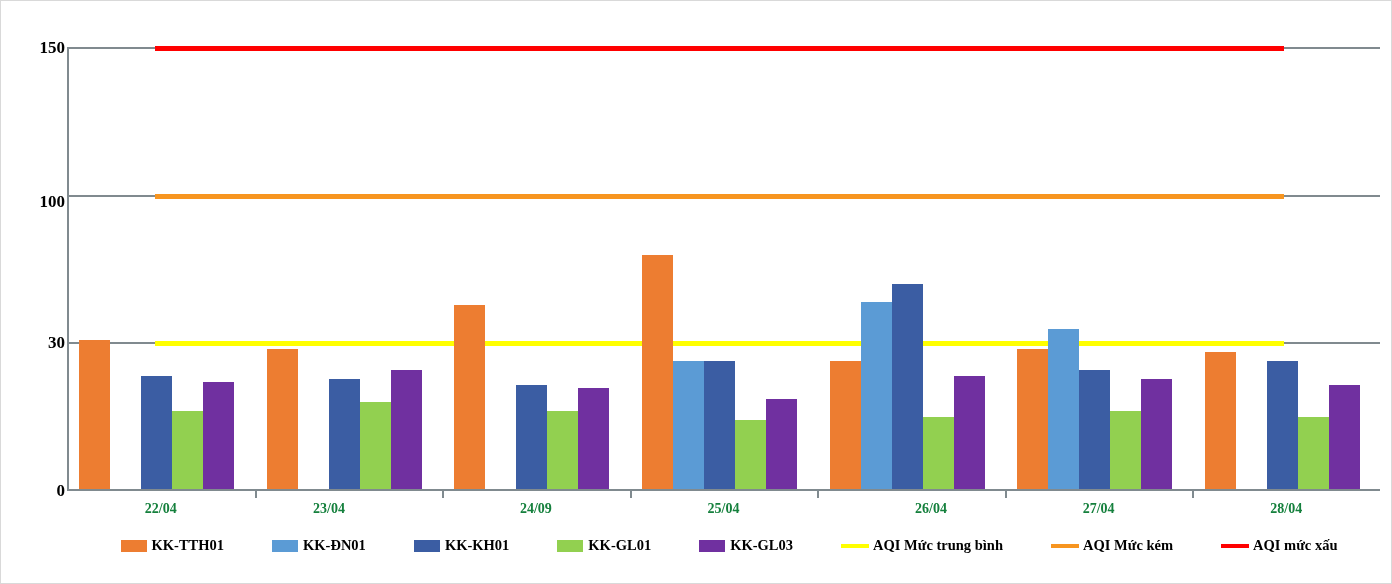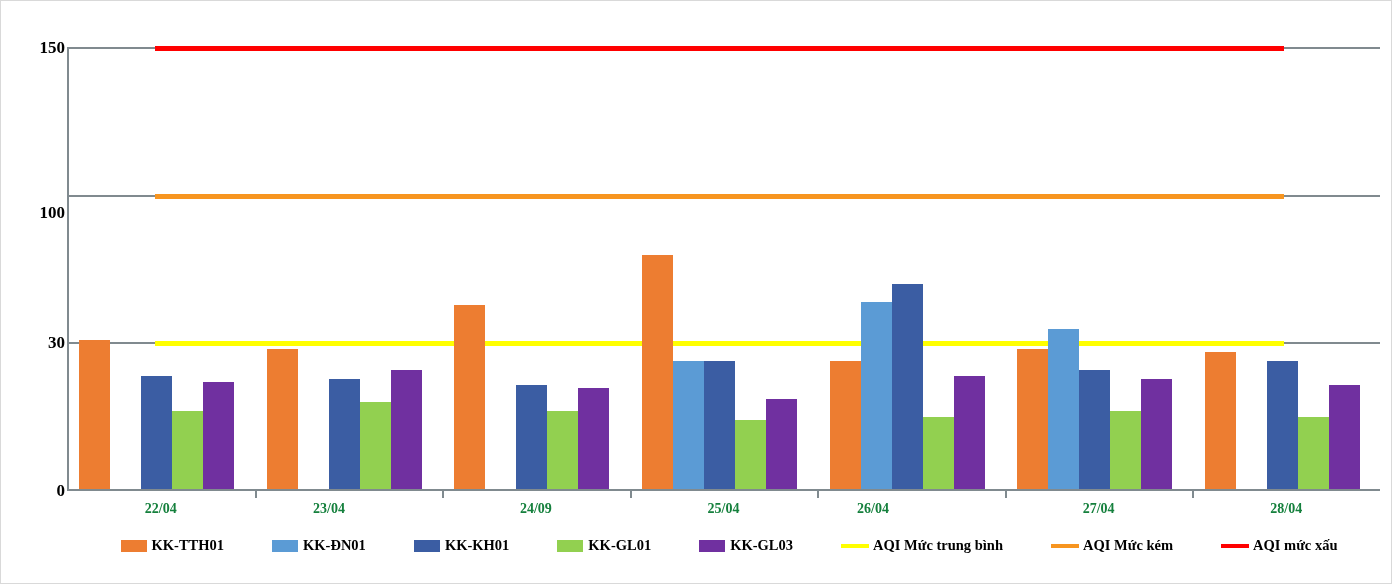--- a/index.html
+++ b/index.html
@@ -147,21 +147,21 @@
 </style>
 </head>
 <body>
 
 <div id="chart-root">
 
 
   <div id="y-axis-labels">
       <div class="y-label" style="top: 490px;">0</div>
       <div class="y-label" style="top: 342.333px;">30</div>
-      <div class="y-label" style="top: 212px;">100</div>
+      <div class="y-label" style="top: 201px;">100</div>
       <div class="y-label" style="top: 47px;">150</div>
     </div>
 
   <div id="plot-area">
     <div id="plot-frame"></div>
     <div id="gridlines">
         <div class="gridline" style="top: 294.333px;"></div>
         <div class="gridline" style="top: 146.667px;"></div>
         <div class="gridline" style="top: -1px;"></div>
       </div>
@@ -212,21 +212,21 @@
         <div class="cat-tick" style="left: 1125.43px;"></div>
       </div>
     <div id="axis-baseline"></div>
   </div>
 
   <div id="x-axis-labels">
       <div class="x-label" style="left: 159.786px;">22/04</div>
       <div class="x-label" style="left: 328px;">23/04</div>
       <div class="x-label" style="left: 534.929px;">24/09</div>
       <div class="x-label" style="left: 722.5px;">25/04</div>
-      <div class="x-label" style="left: 872px;">26/04</div>
+      <div class="x-label" style="left: 930px;">26/04</div>
       <div class="x-label" style="left: 1097.64px;">27/04</div>
       <div class="x-label" style="left: 1285.21px;">28/04</div>
     </div>
 
   <div id="legend">
       <div class="legend-item">
         <span class="legend-swatch-bar" style="background: rgb(237, 125, 49);"></span>
         <span class="legend-text">KK-TTH01</span>
       </div>
       <div class="legend-item">

